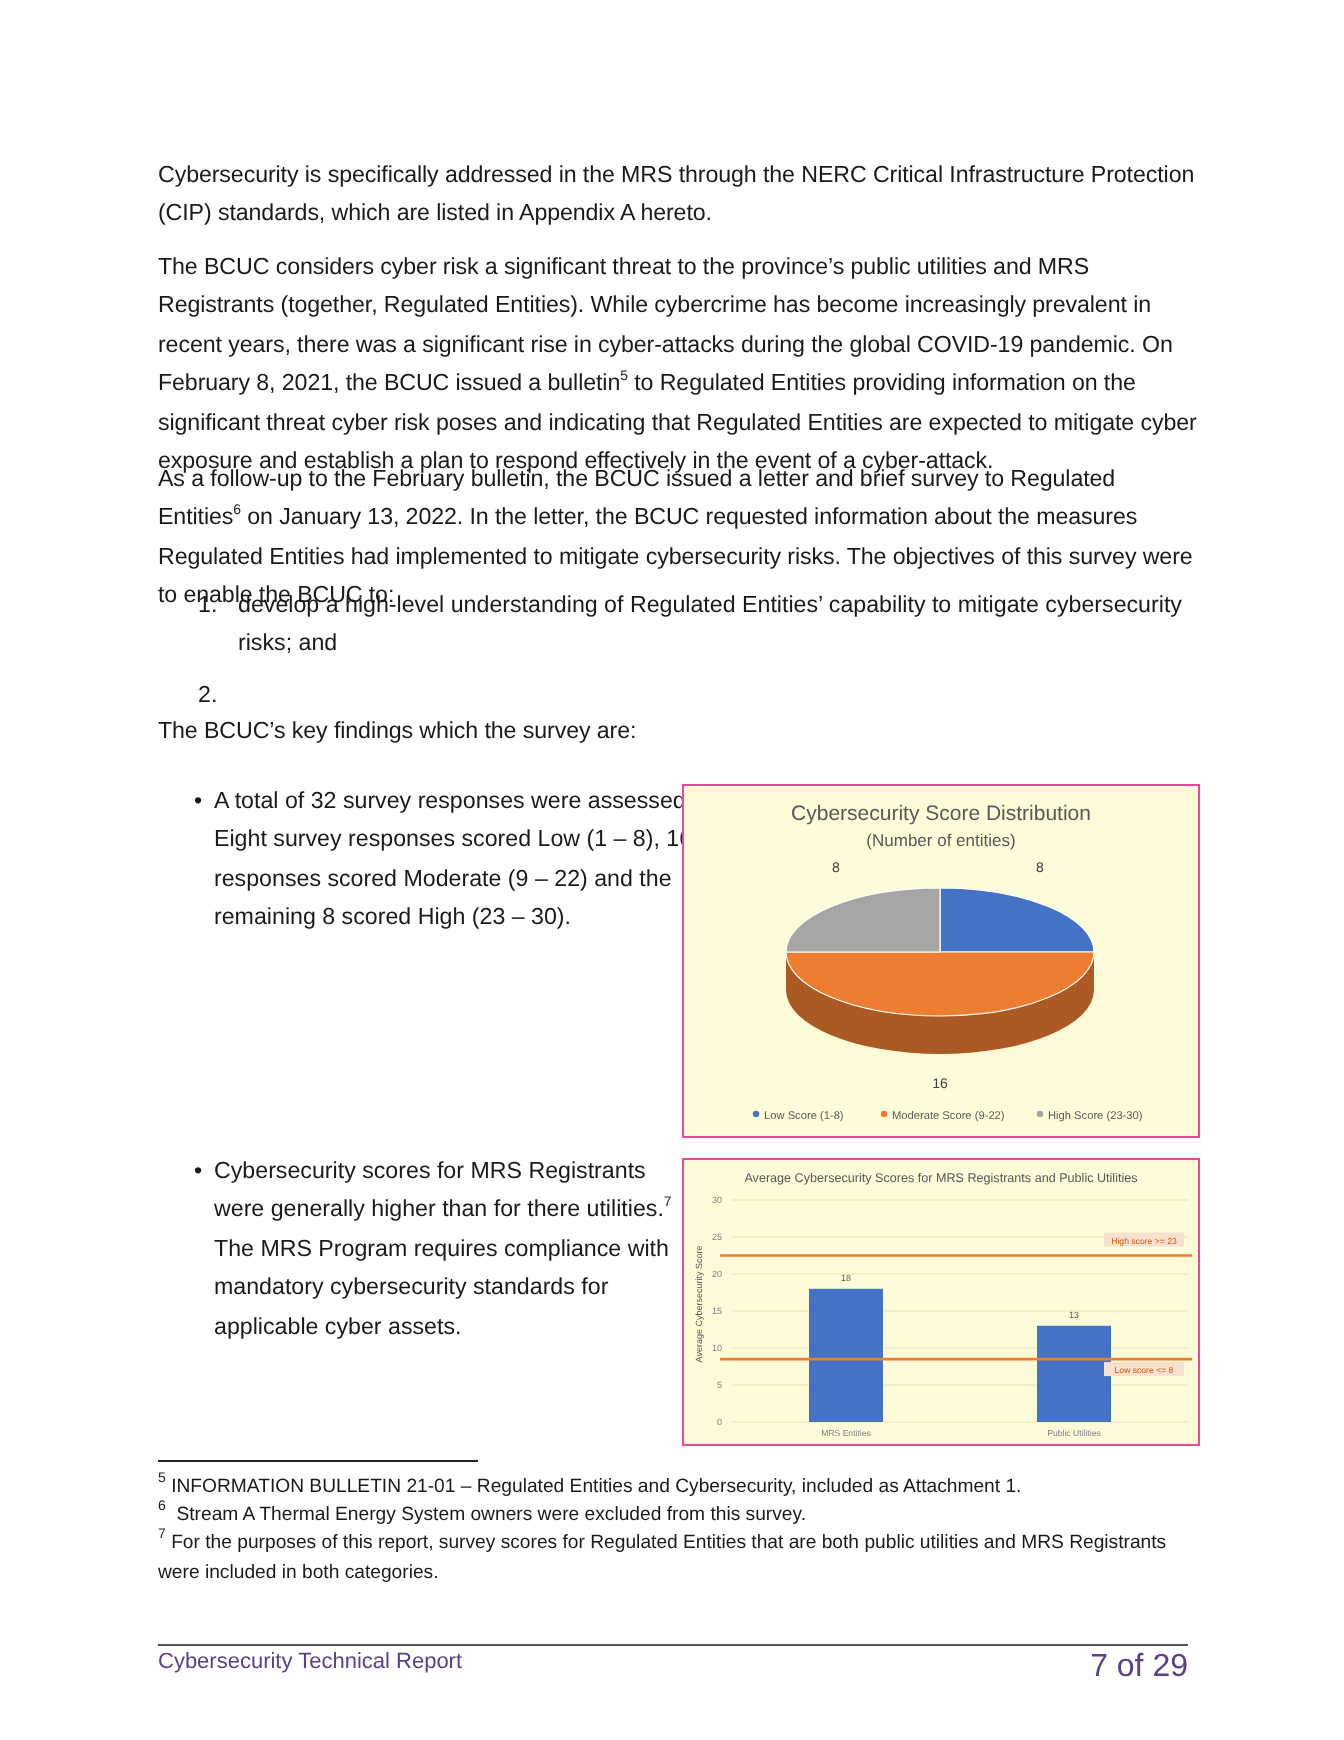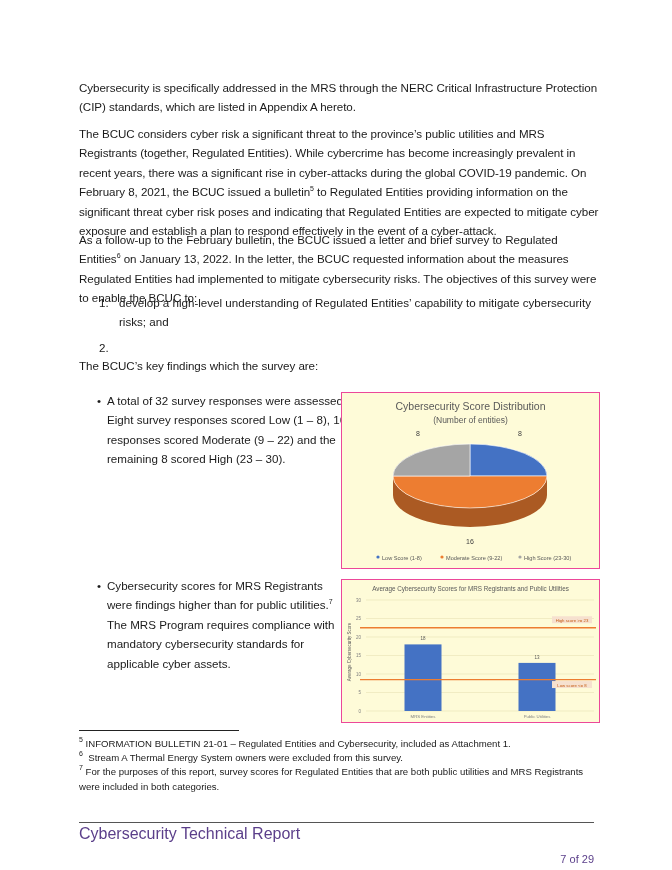--- a/index.html
+++ b/index.html
@@ -14,22 +14,22 @@
   .bullet-block { position: absolute; left: 79px; width: 250px; font-size: 11.6px; line-height: 19.4px; }
   .bullet-block .dot { position: absolute; left: 18px; top: 0; }
   .bullet-block .btext { padding-left: 12px; margin-left: 16px; position: absolute; left: 30px; width: 240px; }
   .chart-box { position: absolute; background: #fefbd8; border: 1px solid #ec4899; }
   #pie-box { left: 341px; top: 392px; width: 257px; height: 175px; }
   #bar-box { left: 341px; top: 579px; width: 257px; height: 142px; }
   .fn-rule { position: absolute; left: 79px; top: 730px; width: 160px; border-top: 1px solid #222; }
   .footnotes { position: absolute; left: 79px; top: 737px; width: 520px; font-size: 9.6px; line-height: 14.2px; }
   .footnotes p { margin: 0; }
   .footer-rule { position: absolute; left: 79px; top: 822px; width: 515px; border-top: 1px solid #555; }
-  .footer-left { position: absolute; left: 79px; top: 825px; font-size: 16px; color: #5b3f8a; }
-  .footer-right { position: absolute; right: 78px; top: 825px; font-size: 11px; color: #5b3f8a; margin-top: 28px; }
+  .footer-left { position: absolute; left: 79px; top: 825px; font-size: 11px; color: #5b3f8a; }
+  .footer-right { position: absolute; right: 78px; top: 825px; font-size: 16px; color: #5b3f8a; }
   svg text { font-family: "Liberation Sans", "DejaVu Sans", sans-serif; }
 </style>
 </head>
 <body>
 
 <div class="page">
 
   <p class="para" style="top:78px;"><span>Cybersecurity is specifically addressed in the MRS through the NERC Critical Infrastructure Protection (CIP) standards, which are listed in Appendix A hereto.</span></p>
 
   <p class="para" style="top:124px;"><span>The BCUC considers cyber risk a significant threat to the province’s public utilities and MRS Registrants (together, Regulated Entities). While cybercrime has become increasingly prevalent in recent years, there was a significant rise in cyber-attacks during the global COVID-19 pandemic. On February 8, 2021, the BCUC issued a bulletin</span><sup>5</sup><span> to Regulated Entities providing information on the significant threat cyber risk poses and indicating that Regulated Entities are expected to mitigate cyber exposure and establish a plan to respond effectively in the event of a cyber-attack.</span></p>
@@ -43,21 +43,21 @@
 
   <p class="para" style="top:356px;"><span>The BCUC’s key findings which the survey are:</span></p>
 
   <div class="bullet-block" style="top:391px;">
     <span class="dot">•</span>
     <span class="btext" style="left:12px;padding-left:0;">A total of 32 survey responses were assessed. Eight survey responses scored Low (1 – 8), 16 responses scored Moderate (9 – 22) and the remaining 8 scored High (23 – 30).</span>
   </div>
 
   <div class="bullet-block" style="top:576px;">
     <span class="dot">•</span>
-    <span class="btext" style="left:12px;padding-left:0;"><span>Cybersecurity scores for MRS Registrants were findings higher than for public utilities.</span><sup>7</sup><span> The MRS Program requires compliance with mandatory cybersecurity standards for applicable cyber assets.</span></span>
+    <span class="btext" style="left:12px;padding-left:0;"><span>Cybersecurity scores for MRS Registrants were generally higher than for there utilities.</span><sup>7</sup><span> The MRS Program requires compliance with mandatory cybersecurity standards for applicable cyber assets.</span></span>
   </div>
 
   <div class="chart-box" id="pie-box">
     <svg id="pie-svg" width="257" height="175">
       <text id="pie-title" x="128.5" y="17" text-anchor="middle" font-size="10.5" fill="#595959">Cybersecurity Score Distribution</text>
       <text id="pie-subtitle" x="128.5" y="30" text-anchor="middle" font-size="8.5" fill="#595959">(Number of entities)</text>
       <g id="pie-g">
           <path d="M205,83 A77,32 0 0 1 51,83 L51,102 A77,32 0 0 0 205,102 Z" fill="rgb(171,90,35)"></path>
           <path d="M128,83 L128,51 A77,32 0 0 1 205,83 Z" fill="#4472c4" stroke="#ffffff" stroke-width="0.6"></path>
           <path d="M128,83 L205,83 A77,32 0 0 1 51,83 Z" fill="#ed7d31" stroke="#ffffff" stroke-width="0.6"></path>

